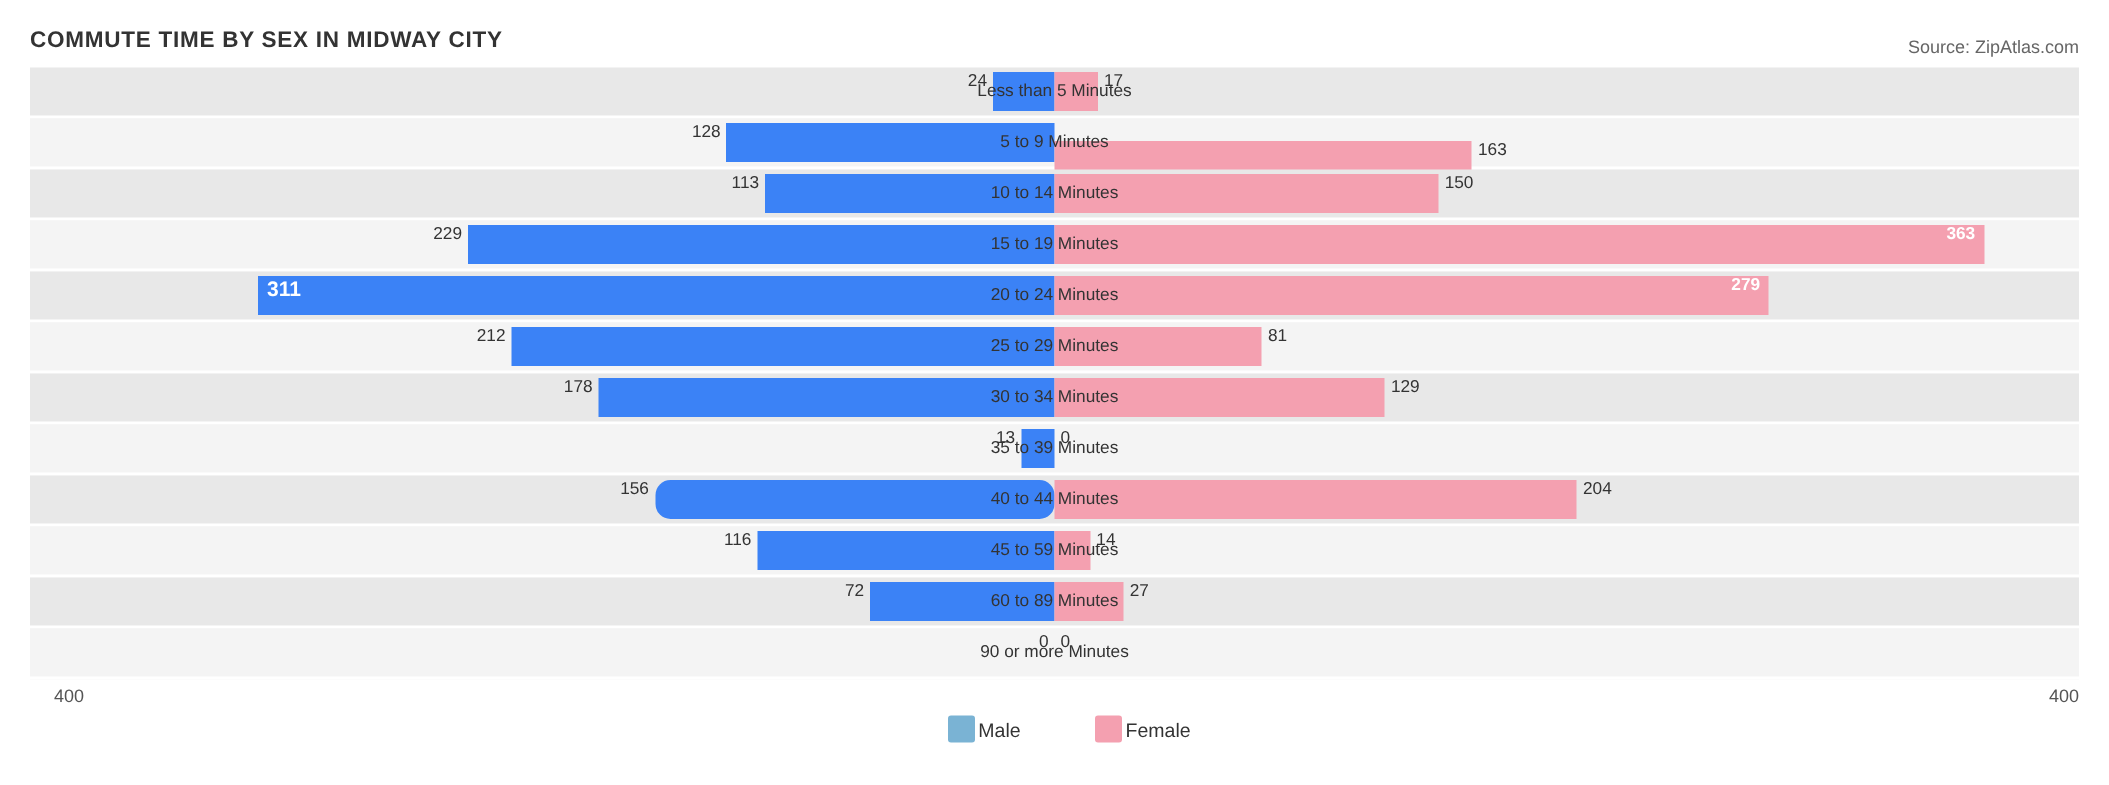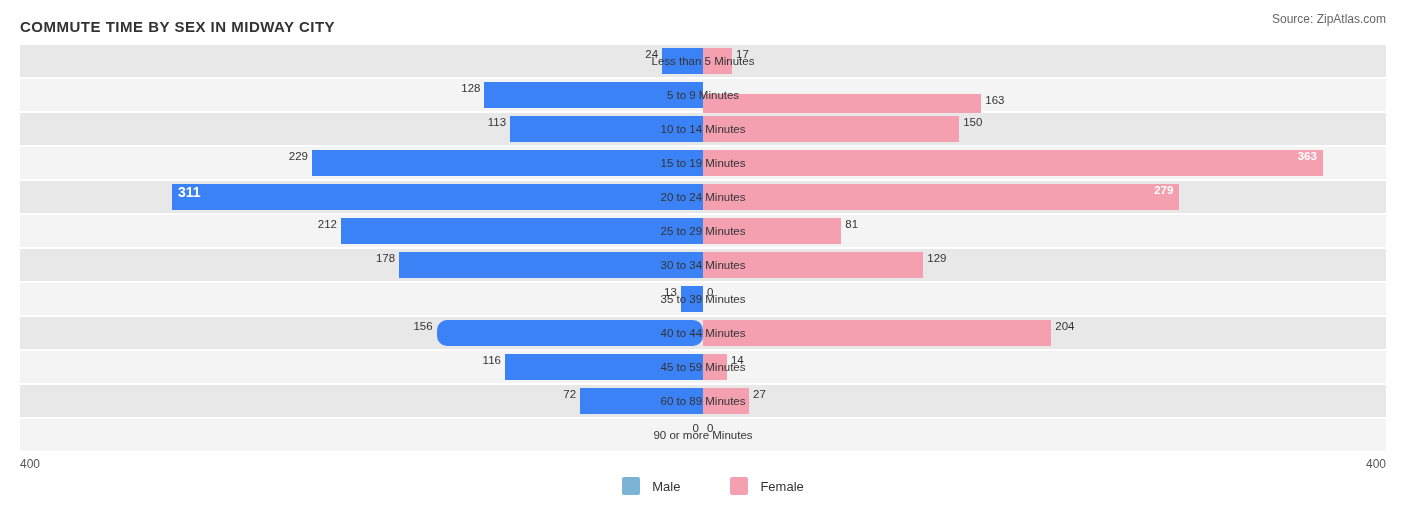--- a/index.html
+++ b/index.html
@@ -19,21 +19,21 @@
     .chart-title {
       font-size: 15px;
       font-weight: bold;
       color: #333;
       text-transform: uppercase;
       margin-bottom: 10px;
       letter-spacing: 0.5px;
     }
     .source-text {
       position: absolute;
-      top: 12px;
+      top: 24px;
       right: 20px;
       font-size: 12px;
       color: #666;
     }
     .bars-area {
       display: flex;
       flex-direction: column;
       gap: 0px;
       width: 100%;
     }
@@ -118,35 +118,36 @@
       font-size: 11.5px;
       color: #fff;
       white-space: nowrap;
       font-weight: bold;
     }
     .axis-labels {
       display: flex;
       justify-content: space-between;
       padding: 0 0;
       margin-top: 4px;
+      margin-left: 16px;
     }
     .axis-label {
       font-size: 12px;
       color: #555;
     }
     .legend {
       display: flex;
       justify-content: center;
       gap: 30px;
       margin-top: 6px;
     }
     .legend-item {
       display: flex;
       align-items: center;
-      gap: 12px;
+      gap: 2px;
       font-size: 13px;
       color: #333;
       padding-left: 20px;
     }
     .legend-swatch {
       width: 18px;
       height: 18px;
       border-radius: 2px;
     }
   </style>

